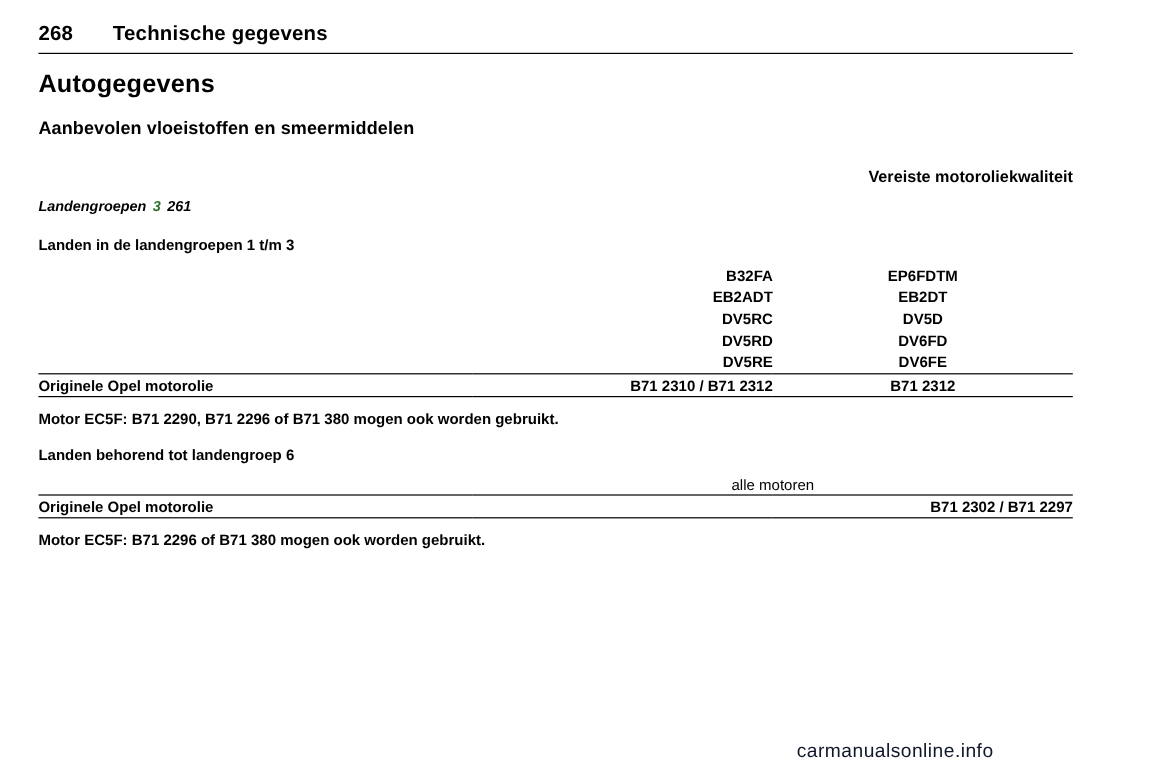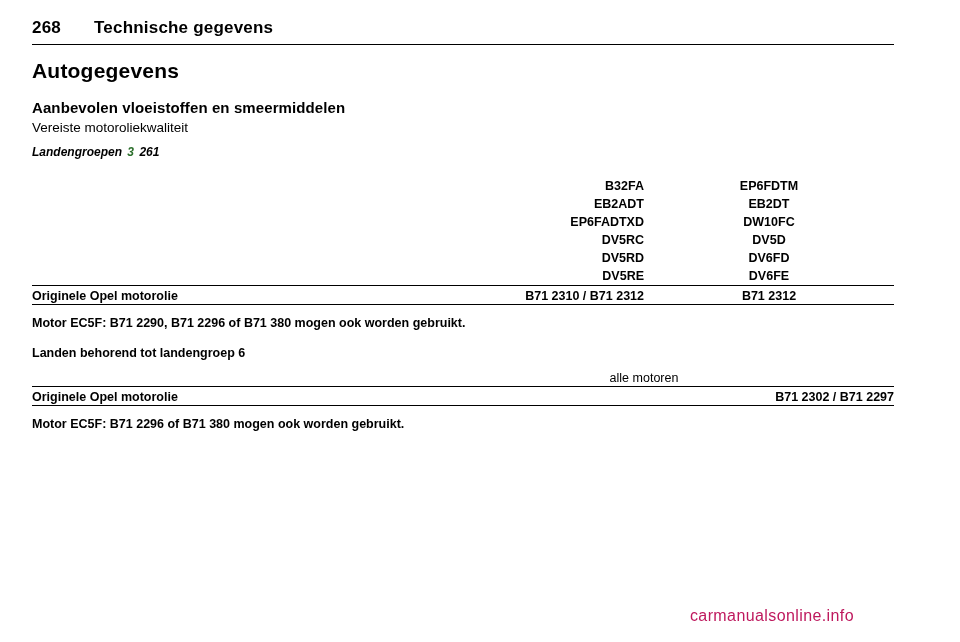--- a/index.html
+++ b/index.html
@@ -15,21 +15,20 @@
     overflow: hidden;
     position: relative;
   }
   .page {
     position: absolute;
     left: 0;
     top: 0;
     width: 842px;
     height: 642px;
     background: #ffffff;
-    padding-left: 26px;
   }
   .content {
     position: absolute;
     left: 32px;
     top: 18px;
     width: 862px;
   }
   
   .page-header {
     display: flex;
@@ -54,27 +53,28 @@
   
   h1.doc-title {
     font-size: 21px;
     font-weight: bold;
     margin: 0 0 16px 0;
     letter-spacing: 0.2px;
   }
   h2.doc-sub {
     font-size: 15px;
     font-weight: bold;
-    margin: 0 0 4px 0;
+    margin: 0 0 24px 0;
     letter-spacing: 0.1px;
   }
   h3.doc-sub2 {
     font-size: 13.5px;
-    font-weight: normal;
+    font-weight: bold;
     margin: 0 0 10px 0;
+    text-align: right;
   }
   .ref-line {
     font-size: 12px;
     font-weight: bold;
     margin: 0 0 18px 0;
     font-style: italic;
   }
   .ref-line .ref-arrow {
     color: #2b6f2b;
     font-weight: bold;
@@ -122,23 +122,23 @@
   }
   .center-head {
     text-align: center;
     font-weight: normal;
     padding-bottom: 2px;
   }
   
   .watermark {
     position: absolute;
     right: 14px;
-    bottom: 17px;
+    bottom: 6px;
     font-size: 16px;
-    color: #be185d;
+    color: #0f172a;
     letter-spacing: 0.4px;
     font-family: "Liberation Sans", sans-serif;
   }
 </style>
 </head>
 <body>
 
 <div class="page">
   <div class="content">
 
@@ -151,42 +151,38 @@
     <h1 class="doc-title">Autogegevens</h1>
     <h2 class="doc-sub">Aanbevolen vloeistoffen en smeermiddelen</h2>
     <h3 class="doc-sub2">Vereiste motoroliekwaliteit</h3>
 
     <p class="ref-line">
       <span>Landengroepen</span>
       <span class="ref-arrow">3</span>
       <span>261</span>
     </p>
 
+    <p class="group-line">Landen in de landengroepen 1 t/m 3</p>
 
     <table class="spec">
       <colgroup>
         <col class="col-label">
           <col class="col-mid">
           <col class="col-right">
       </colgroup>
       <tbody>
         <tr class="oil-row">
           <td></td>
           <td class="col-mid">B32FA</td>
           <td class="col-right">EP6FDTM</td>
         </tr>
         <tr class="oil-row">
           <td></td>
           <td class="col-mid">EB2ADT</td>
           <td class="col-right">EB2DT</td>
-        </tr>
-        <tr class="oil-row">
-          <td></td>
-          <td class="col-mid">EP6FADTXD</td>
-          <td class="col-right">DW10FC</td>
         </tr>
         <tr class="oil-row">
           <td></td>
           <td class="col-mid">DV5RC</td>
           <td class="col-right">DV5D</td>
         </tr>
         <tr class="oil-row">
           <td></td>
           <td class="col-mid">DV5RD</td>
           <td class="col-right">DV6FD</td>

